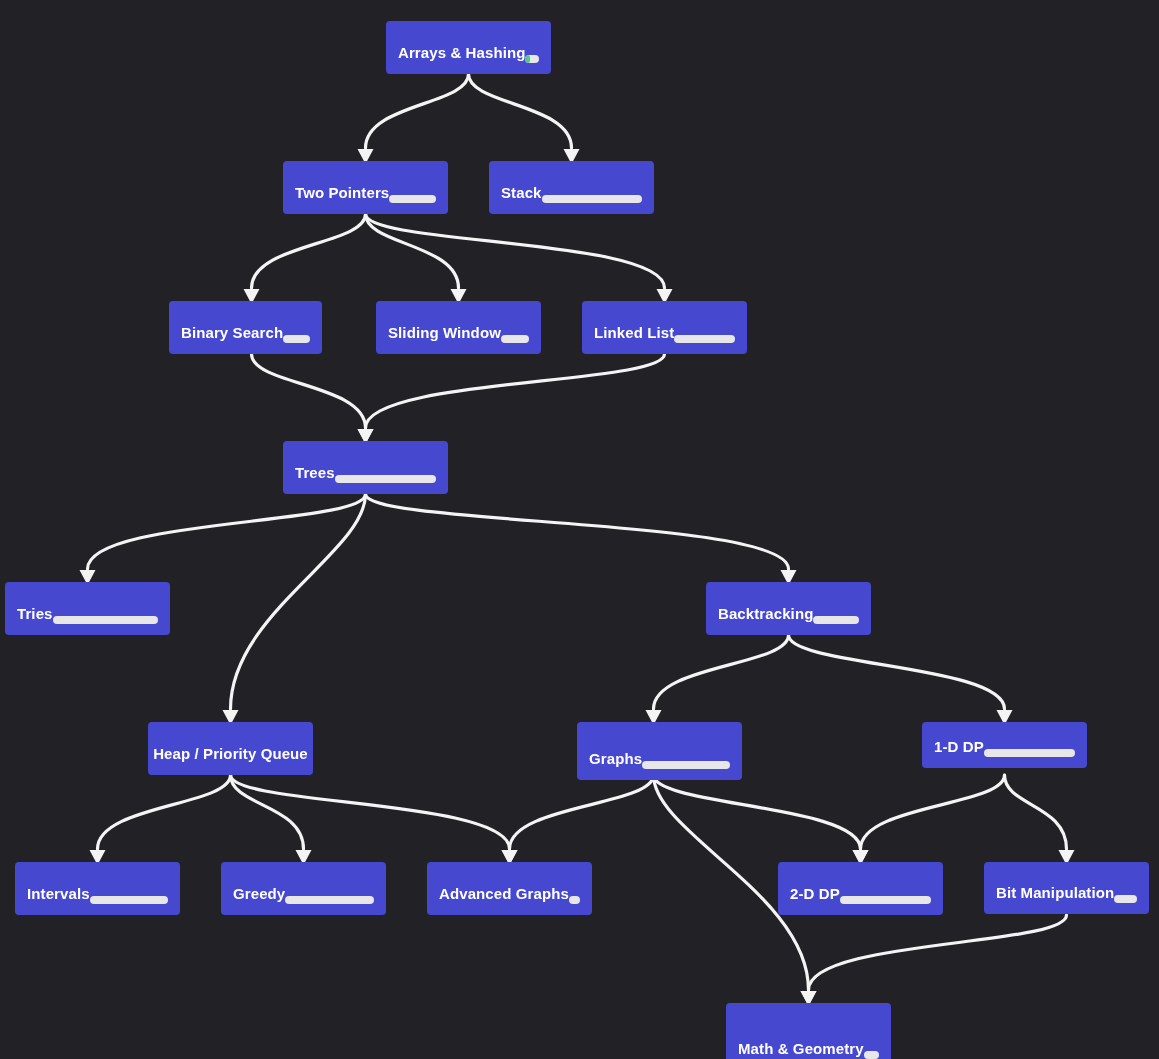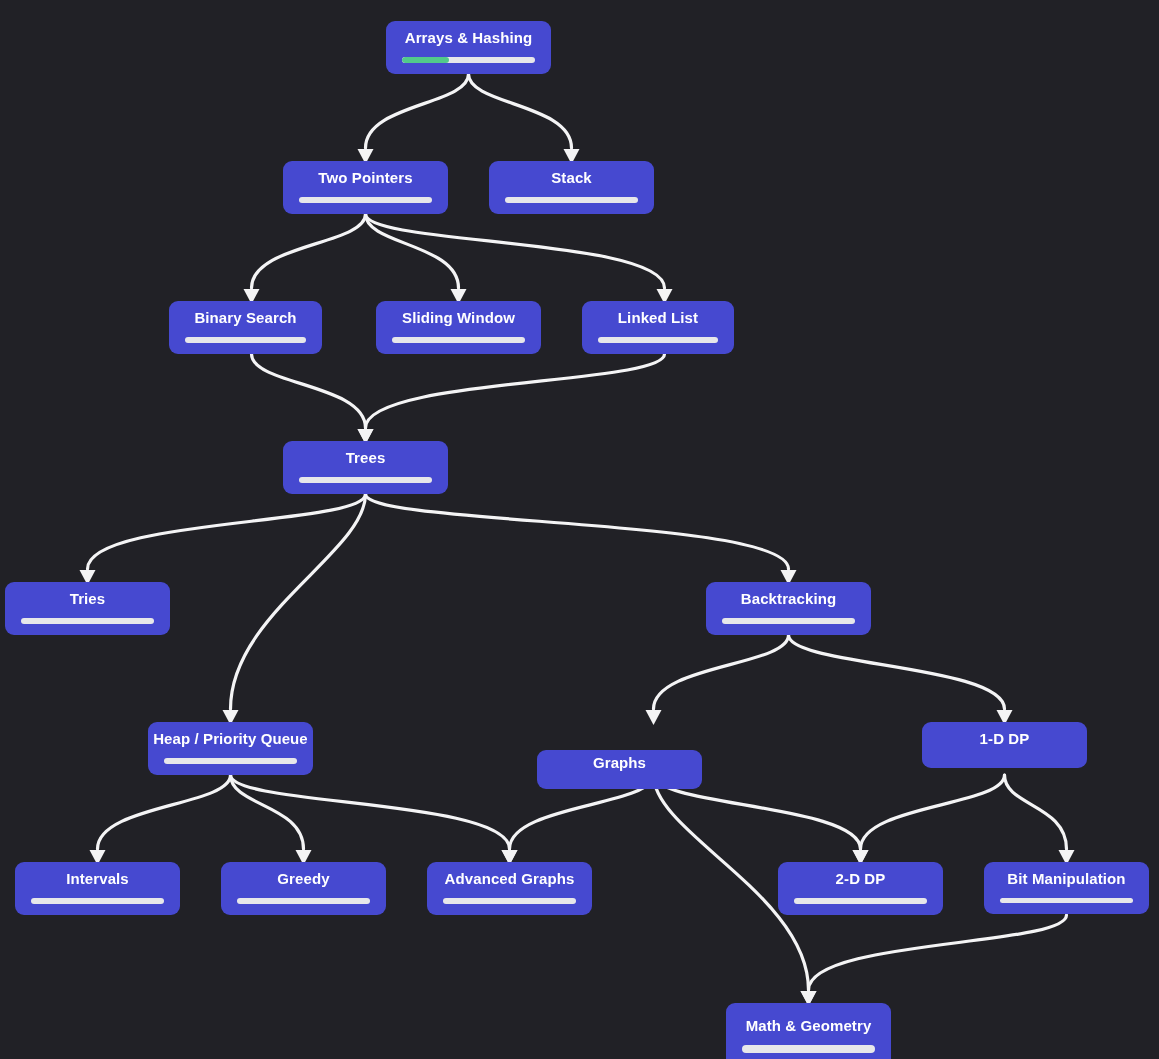--- a/index.html
+++ b/index.html
@@ -28,24 +28,24 @@
   .edge-path {
     fill: none;
     stroke: #f4f4f5;
     stroke-width: 3.2;
     stroke-linecap: round;
   }
   .node {
     position: absolute;
     box-sizing: border-box;
     background: #4649d0;
-    border-radius: 9px;
+    border-radius: 4px;
     display: flex;
-    flex-direction: column;
-    align-items: center;
+    flex-direction: row;
+    align-items: flex-end;
     justify-content: center;
     padding: 7px 12px 11px 12px;
     cursor: pointer;
     user-select: none;
   }
   .node-label {
     color: #ffffff;
     font-size: 15px;
     font-weight: bold;
     line-height: 20px;
@@ -143,21 +143,21 @@
         <div class="node-progress">
           <div class="node-progress-fill" style="width: 0%;"></div>
         </div>
       </div>
       <div class="node" style="left: 376px; top: 301px; width: 165px; height: 53px;">
         <div class="node-label">Sliding Window</div>
         <div class="node-progress">
           <div class="node-progress-fill" style="width: 0%;"></div>
         </div>
       </div>
-      <div class="node" style="left: 582px; top: 301px; width: 152px; height: 53px;">
+      <div class="node" style="left: 582px; top: 301px; width: 165px; height: 53px;">
         <div class="node-label">Linked List</div>
         <div class="node-progress">
           <div class="node-progress-fill" style="width: 0%;"></div>
         </div>
       </div>
       <div class="node" style="left: 283px; top: 441px; width: 165px; height: 53px;">
         <div class="node-label">Trees</div>
         <div class="node-progress">
           <div class="node-progress-fill" style="width: 0%;"></div>
         </div>
@@ -173,21 +173,21 @@
         <div class="node-progress">
           <div class="node-progress-fill" style="width: 0%;"></div>
         </div>
       </div>
       <div class="node" style="left: 148px; top: 722px; width: 165px; height: 53px;">
         <div class="node-label">Heap / Priority Queue</div>
         <div class="node-progress">
           <div class="node-progress-fill" style="width: 0%;"></div>
         </div>
       </div>
-      <div class="node" style="left: 537px; top: 722px; width: 165px; height: 39px; margin-top: 28px;">
+      <div class="node" style="left: 577px; top: 722px; width: 165px; height: 58px;">
         <div class="node-label">Graphs</div>
         <div class="node-progress">
           <div class="node-progress-fill" style="width: 0%;"></div>
         </div>
       </div>
       <div class="node" style="left: 922px; top: 722px; width: 165px; height: 46px;">
         <div class="node-label">1-D DP</div>
         <div class="node-progress">
           <div class="node-progress-fill" style="width: 0%;"></div>
         </div>

